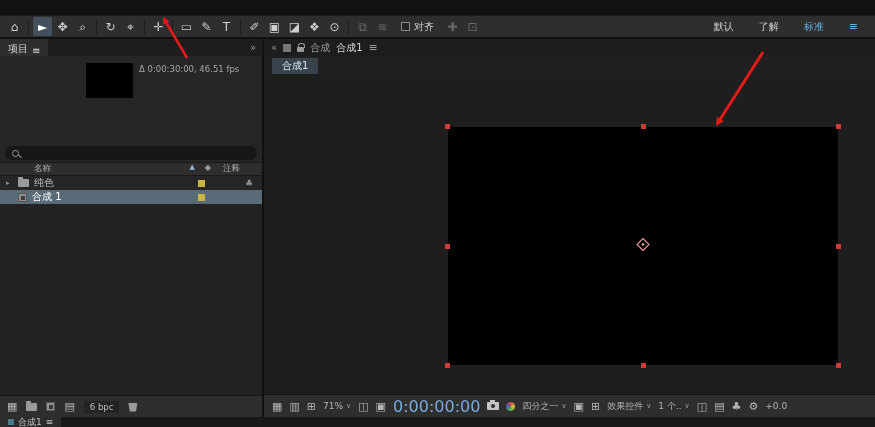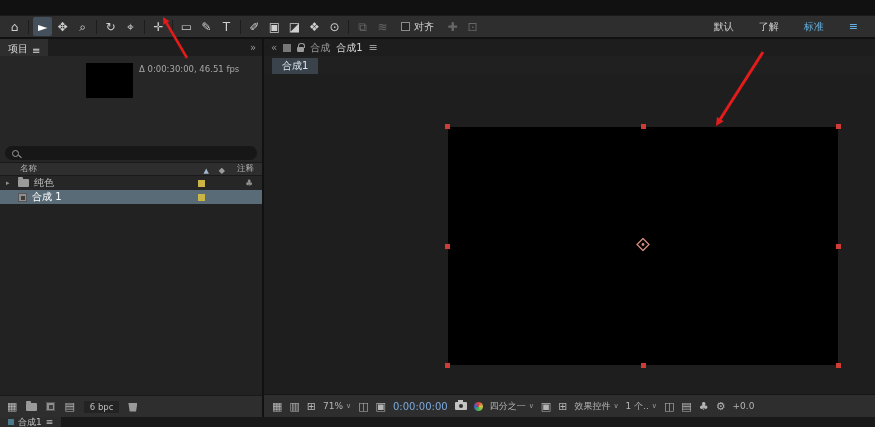--- a/index.html
+++ b/index.html
@@ -33,21 +33,21 @@
   .ltab .sq{width:7px;height:7px;background:#8a4040;flex:none}
   .more{margin-left:auto;color:#9a9a9a;display:flex;align-items:center;padding:0 6px}
   .pinfo{height:88px;padding:7px 4px 4px 86px;display:flex;gap:6px;flex:none}
   .thumb{width:47px;height:35px;background:#000;flex:none}
   .pinfo-txt{font-size:8.5px;color:#a6a6a6;line-height:1.45}
   .pinfo-name{color:#d8d8d8;font-size:10px}
   .searchrow{padding:2px 5px;flex:none}
   .searchbox{height:14px;background:#171717;border-radius:8px;display:flex;align-items:center;padding:0 7px;gap:4px}
   .mag{width:7px;height:7px;border:1px solid #9a9a9a;border-radius:50%;position:relative;flex:none}
   .mag::after{content:"";position:absolute;width:4px;height:1px;background:#9a9a9a;right:-4px;bottom:-1px;transform:rotate(45deg)}
-  .phead{height:14px;background:#2e2e2e;border-top:1px solid #191919;border-bottom:1px solid #191919;display:flex;align-items:flex-end;font-size:8.5px;color:#b0b0b0;padding:0 8px;flex:none}
+  .phead{height:14px;background:#2e2e2e;border-top:1px solid #191919;border-bottom:1px solid #191919;display:flex;align-items:flex-start;font-size:8.5px;color:#b0b0b0;padding:0 22px;flex:none}
   .phead .nm{flex:1;padding-left:12px}
   .phead .s1{color:#9fb6cc;margin-right:10px;font-size:7px}
   .phead .s2{color:#9a9a9a;margin-right:12px;font-size:8px}
   .prow{height:14px;display:flex;align-items:center;font-size:10px;gap:5px;padding:0 6px;color:#bfbfbf;flex:none}
   .prow.sel{background:#5a6b78;color:#fff}
   .tw{width:7px;color:#8f8f8f;font-size:7px;flex:none}
   .fold{width:11px;height:8px;background:#9a9a9a;border-radius:1px;position:relative;flex:none}
   .fold::before{content:"";position:absolute;top:-2px;left:0;width:5px;height:2px;background:#9a9a9a;border-radius:1px 1px 0 0}
   .cicon{width:9px;height:9px;background:#8f8f8f;border:1px solid #555;position:relative;flex:none}
   .cicon::after{content:"";position:absolute;left:2px;top:2px;width:4px;height:4px;background:#3c3c3c}
@@ -76,21 +76,21 @@
   .canvas{position:absolute;left:184px;top:53px;width:390px;height:238px;background:#000}
   .h{position:absolute;width:5px;height:5px;background:#d03c35}
   .h.tl{left:-3px;top:-3px}.h.tm{left:calc(50% - 2px);top:-3px}.h.tr{right:-3px;top:-3px}
   .h.ml{left:-3px;top:calc(50% - 2px)}.h.mr{right:-3px;top:calc(50% - 2px)}
   .h.bl{left:-3px;bottom:-3px}.h.bm{left:calc(50% - 2px);bottom:-3px}.h.br{right:-3px;bottom:-3px}
   .anchor{position:absolute;left:50%;top:50%;transform:translate(-50%,-50%)}
   .vbar{height:23px;background:#2e2e2e;border-top:1px solid #141414;display:flex;align-items:center;gap:7px;padding:0 8px;font-size:9px;color:#b4b4b4;flex:none;white-space:nowrap}
   .vicon{font-size:11px;color:#b4b4b4}
   .dd{display:flex;align-items:center;gap:3px}
   .caret{font-size:7px;color:#9a9a9a}
-  .tc{color:#7aa9dd;font-size:10px}
+  .tc{color:#7aa9dd;font-size:16px}
   .cam{width:12px;height:8px;background:#c4c4c4;border-radius:1px;position:relative}
   .cam::before{content:"";position:absolute;top:-2px;left:3px;width:5px;height:2px;background:#c4c4c4}
   .cam::after{content:"";position:absolute;top:2px;left:4px;width:4px;height:4px;background:#2e2e2e;border-radius:50%}
   .chan{width:9px;height:9px;border-radius:50%;background:conic-gradient(#d34040,#d3c340,#49b649,#4060c8,#d34040)}
 
   
   .tlstrip{position:absolute;left:0;top:417px;width:875px;height:10px;background:#191919;display:flex;overflow:hidden}
   .tltab{background:#2c2c2c;display:flex;align-items:center;gap:4px;padding:0 8px;font-size:9px;color:#c0c0c0}
   .tlsq{width:6px;height:6px;background:#4a7a8c;flex:none}
 

